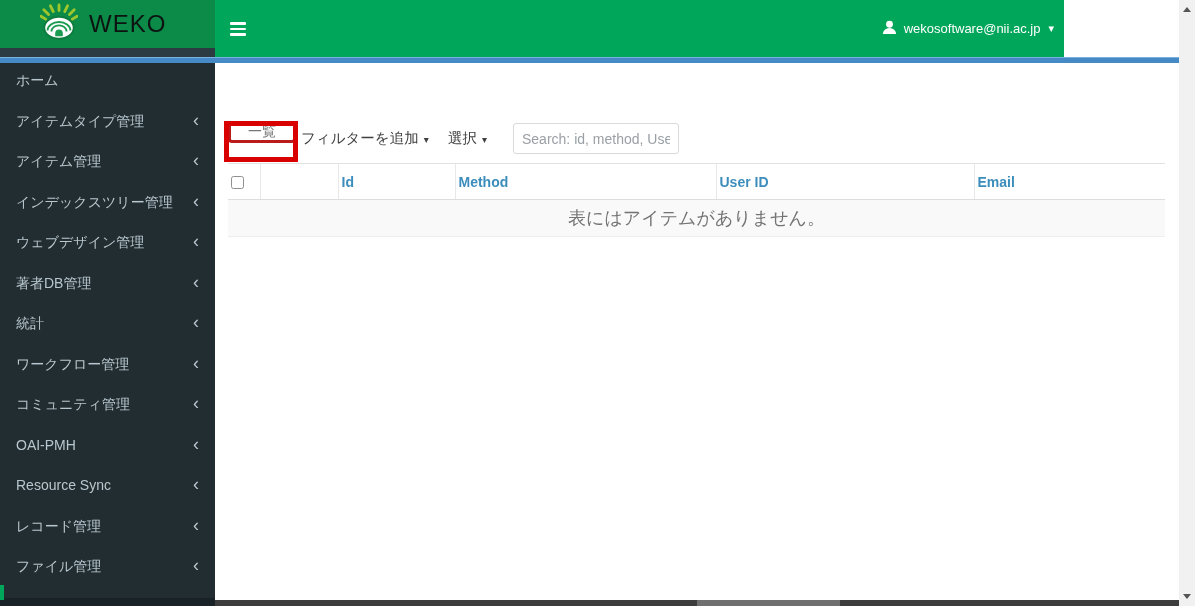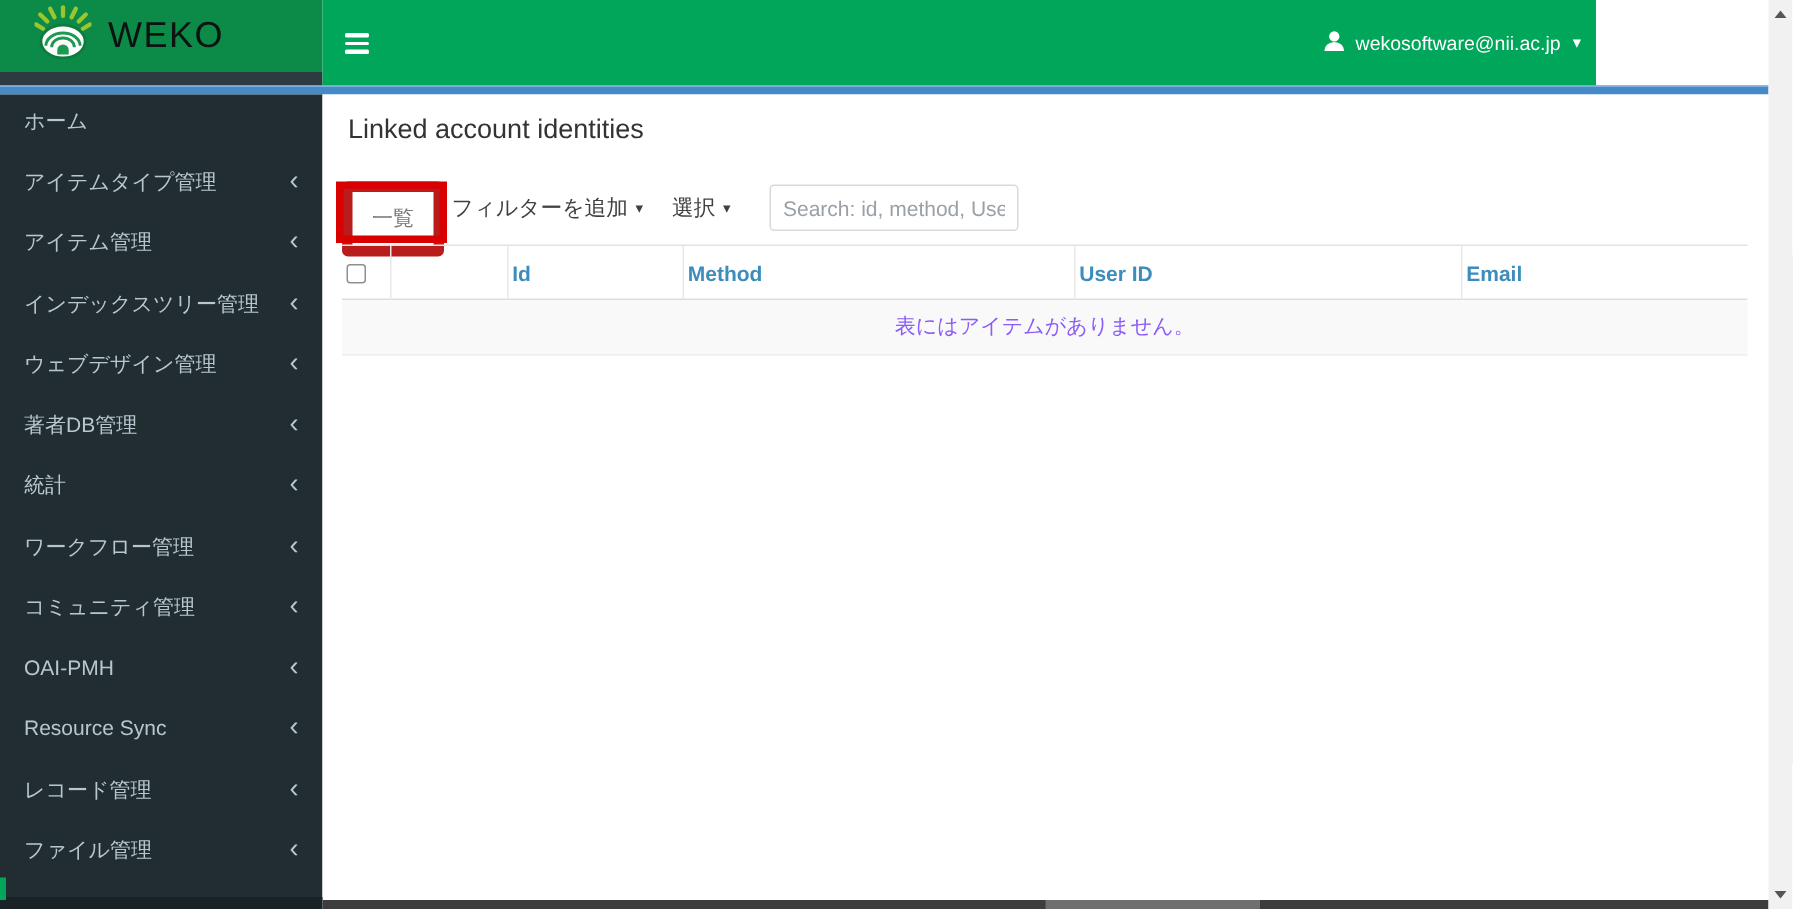--- a/index.html
+++ b/index.html
@@ -4,21 +4,21 @@
 <style>
   * { margin:0; padding:0; box-sizing:border-box; }
   html,body { width:1195px; height:606px; }
   body {
     position:relative; overflow:hidden; background:#fff;
     font-family:"Liberation Sans","DejaVu Sans",sans-serif;
   }
 
   
   .logo-block { position:absolute; left:0; top:0; width:215px; height:48px;
-    background:#0b8b47; display:flex; align-items:center; padding-left:23px; cursor:pointer; }
+    background:#0b8b47; display:flex; align-items:center; padding-left:40px; cursor:pointer; }
   .logo-text { font-size:24px; color:#0d1311; letter-spacing:1px; margin-left:11px; font-weight:500; }
   .logo-substrip { position:absolute; left:0; top:48px; width:215px; height:9px; background:#2c3b41; }
   .navbar { position:absolute; left:215px; top:0; width:849px; height:57px; background:#00a65a; }
   .hamburger { position:absolute; left:15px; top:22px; width:16px; cursor:pointer; }
   .hamburger i { display:block; height:2.5px; background:#fff; border-radius:1px; margin-bottom:3px; }
   .user-menu { position:absolute; right:10px; top:0; height:57px; display:flex;
     align-items:center; gap:7px; color:#fff; font-size:13px; cursor:pointer; }
   .user-menu .caret-glyph { font-size:11px; margin-left:1px; }
 
   
@@ -30,40 +30,40 @@
     background:#222d32; padding-top:9px; }
   .side-item { display:flex; align-items:flex-start; justify-content:space-between;
     height:40.5px; padding:0 16px 0 16px; color:#b8c7ce; font-size:14px; cursor:pointer; }
   .side-item .chev { font-size:18px; line-height:1; color:#b8c7ce; margin-top:-2px; }
 
   
   .main { position:absolute; left:215px; top:63px; width:964px; height:537px; background:#fff; }
   .page-title { position:absolute; left:17px; top:13px; font-size:18px; color:#333; font-weight:400; }
 
   .toolbar { position:absolute; left:13px; top:58px; right:14px; height:36px; }
-  .list-btn { position:absolute; left:0; top:0; width:68px; height:50px; background:#fff;
-    border:7px solid #b91c1c; border-radius:4px; color:#777; font-size:14px;
+  .list-btn { position:absolute; left:0; top:0; width:68px; height:22px; background:#fff;
+    border:3px solid #b91c1c; border-radius:4px; color:#777; font-size:14px;
     display:flex; align-items:center; justify-content:center; cursor:pointer; }
   .tb-link { position:absolute; top:0; height:35px; display:flex; align-items:center; gap:5px;
     color:#404040; font-size:14.5px; cursor:pointer; }
   .tb-link .caret-glyph { font-size:10px; margin-top:2px; }
   .add-filter { left:73px; }
   .select-dd { left:220px;text-align:right; }
   .search-input { position:absolute; left:285px; top:2px; width:166px; height:31px;
     border:1px solid #d9d9d9; border-radius:3px; padding:0 8px; font-size:14px; color:#555;
     font-family:"Liberation Sans","DejaVu Sans",sans-serif; outline:none; }
   .search-input::placeholder { color:#9aa0a6; opacity:1; }
 
   .table-wrap { position:absolute; left:13px; right:14px; top:100px; }
   table { width:100%; border-collapse:collapse; table-layout:fixed; }
   thead th { height:36px; border-top:1px solid #e2e2e2; border-bottom:1px solid #ddd;
     color:#3c8dbc; font-size:14px; font-weight:bold; text-align:left; padding-left:3px; }
   thead th + th { border-left:1px solid #e8e8e8; }
-  .empty-row td { height:37px; background:#f9f9f9; text-align:center; color:#8b5cf6;
-    font-size:14px; border-bottom:1px solid #eee; }
+  .empty-row td { height:37px; background:#f9f9f9; text-align:center; color:#737373;
+    font-size:18px; border-bottom:1px solid #eee; }
   .checkbox { display:inline-block; width:13px; height:13px; background:#fff;
     border:1px solid #8f8f8f; border-radius:2.5px; vertical-align:middle; cursor:pointer; }
 
   
   .red-box { position:absolute; left:224px; top:121px; width:74px; height:41px;
     border:5px solid #d90000; z-index:60; pointer-events:none; }
 
   
   .scrollbar { position:absolute; right:0; top:0; width:16px; height:606px; background:#f1f1f2; z-index:40; }
   .sb-arrow-up { position:absolute; left:4px; top:7px; width:0; height:0;
@@ -170,21 +170,20 @@
     <span>レコード管理</span>
     <span class="chev">‹</span>
   </div>
   <div class="side-item">
     <span>ファイル管理</span>
     <span class="chev">‹</span>
   </div>
 </div>
 
 <div class="main">
-  <div class="page-title">Linked account identities</div>
 
   <div class="toolbar">
     <div class="list-btn">
       <span>一覧</span>
     </div>
     <div class="tb-link add-filter">
       <span>フィルターを追加</span>
       <span class="caret-glyph">▾</span>
     </div>
     <div class="tb-link select-dd">

